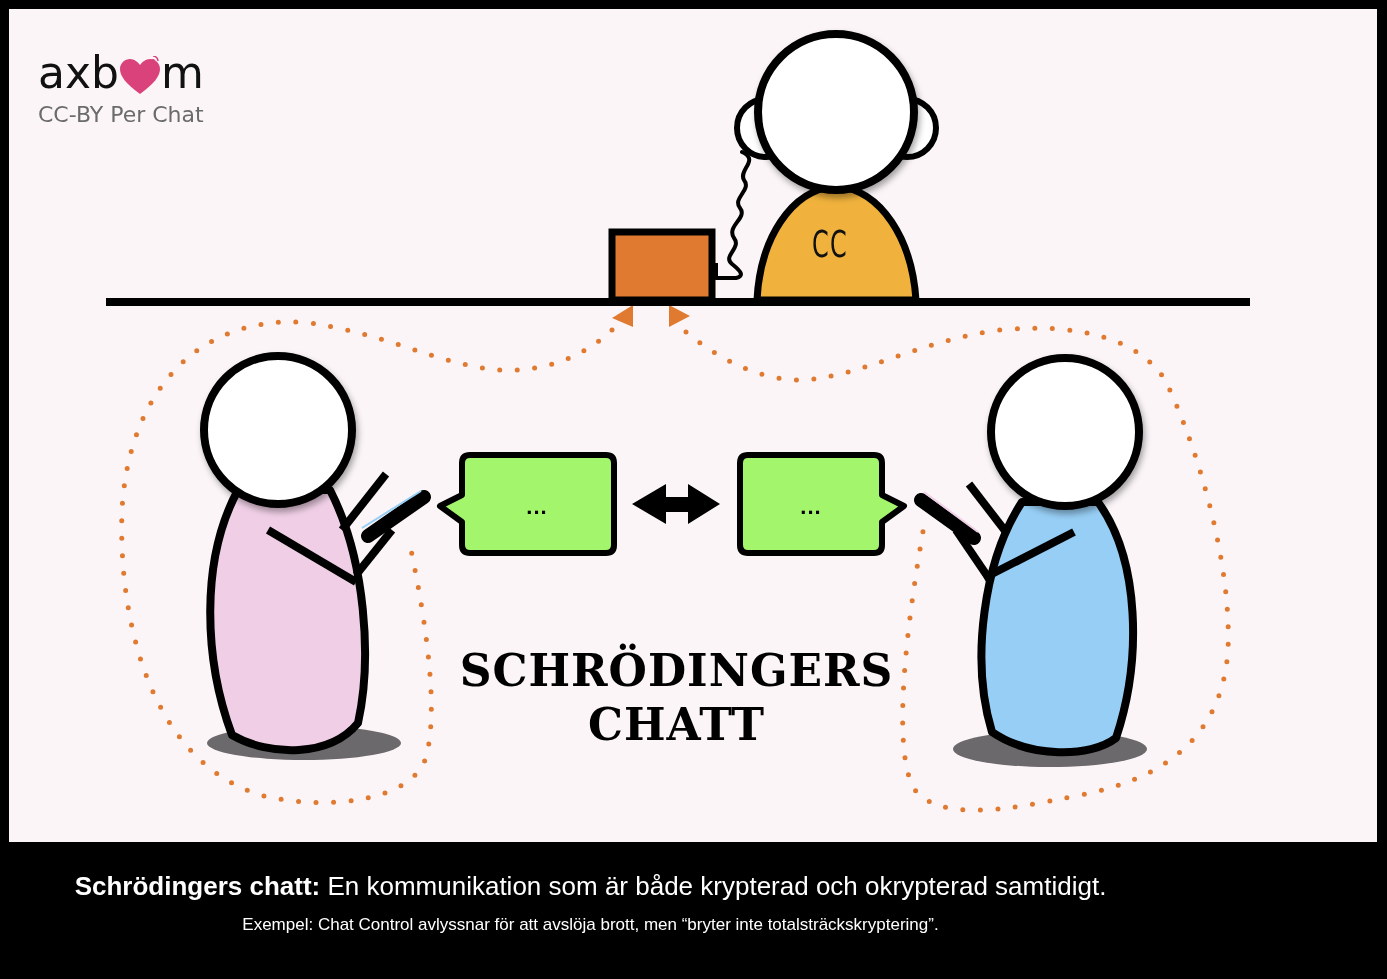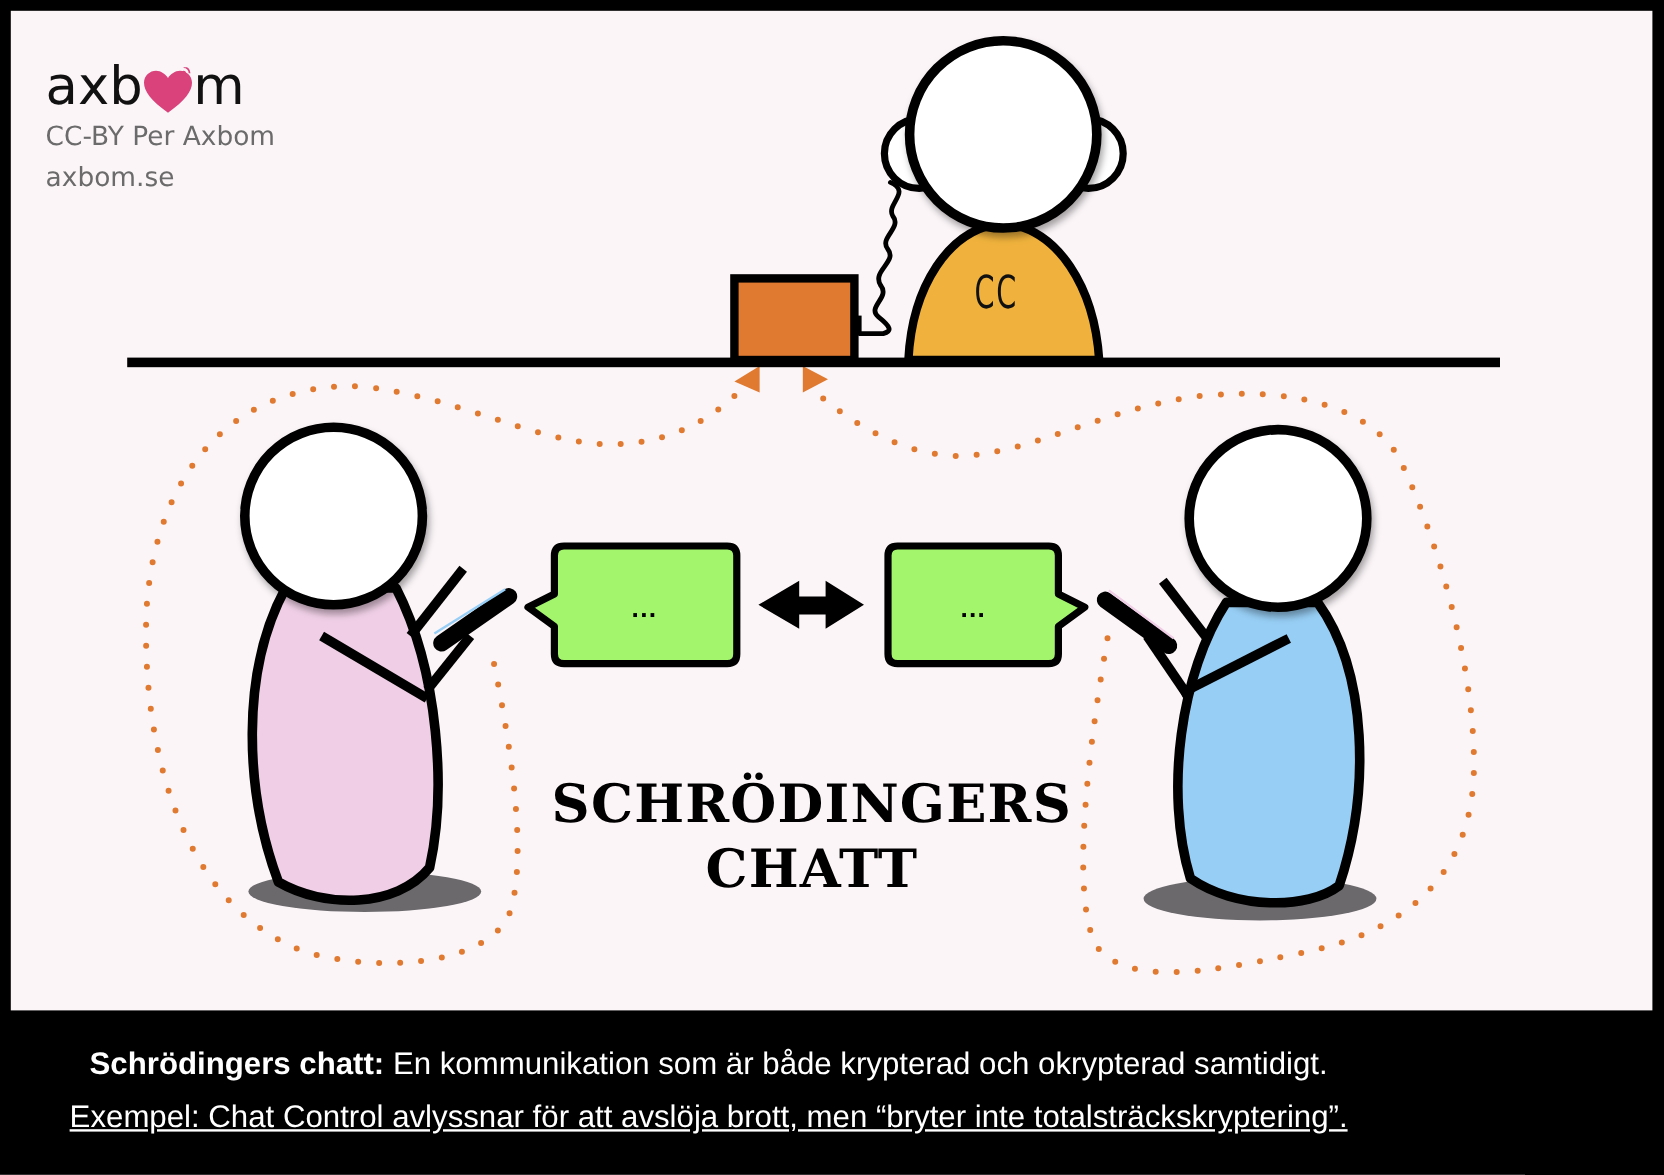--- a/index.html
+++ b/index.html
@@ -9,21 +9,21 @@
   .brand { position: absolute; left: 38px; top: 48px; }
   .brand-logo { font-family: "DejaVu Sans", sans-serif; font-size: 44px; color: #111; letter-spacing: 0px; line-height: 50px; display: flex; align-items: center; }
   .brand-logo .heart { display: inline-block; width: 44px; height: 40px; margin: 0 -1px; position: relative; top: 3px; }
   .brand-line { font-family: "DejaVu Sans", sans-serif; color: #6b6b6b; font-size: 22px; line-height: 34px; }
   .title { position: absolute; left: 0; width: 1387px; text-align: center; font-family: "DejaVu Serif", serif; font-weight: bold; color: #000; font-size: 44px; line-height: 54px; letter-spacing: 1px; }
   .title-1 { top: 644px; left: -17px; }
   .title-2 { top: 698px; left: -17px; }
   .caption { position: absolute; left: 0; width: 1181px; text-align: center; color: #fff; }
   .cap-1 { top: 871px; font-size: 26px; }
   .cap-1 b { font-weight: bold; }
-  .cap-2 { top: 915px; font-size: 26px; text-decoration: underline; }
+  .cap-2 { top: 915px; font-size: 17px; }
   .cc-label { position: absolute; left: 812px; top: 222px; font-family: "DejaVu Sans Condensed", "DejaVu Sans", sans-serif; font-size: 38px; color: #111; transform: scaleX(0.7); transform-origin: left top; letter-spacing: 2px; }
   .bubble-text { position: absolute; font-size: 22px; font-weight: bold; color: #000; width: 60px; text-align: center; letter-spacing: 1px; }
 </style>
 </head>
 <body>
 
 <div class="panel"></div>
 
 <svg class="art" width="1387" height="979" viewBox="0 0 1387 979">
   <defs>
@@ -88,22 +88,21 @@
 <div class="brand">
   <div class="brand-logo">
     <span>axb</span>
       <span class="heart"><svg width="44" height="40" viewBox="0 0 44 40">
           <path d="M22,38 C8,28 2,20 2,13 C2,7 7,3 12,3 C16,3 20,6 22,9 C24,6 28,3 32,3 C37,3 42,7 42,13 C42,20 36,28 22,38 Z" fill="#D9427A"></path>
           <circle cx="35" cy="5" r="2" fill="#D9427A"></circle>
           <path d="M35,0 A5,5 0 0 1 40,5" fill="none" stroke="#D9427A" stroke-width="1.5"></path>
         </svg></span>
       <span>m</span>
   </div>
-  <div class="brand-line">CC-BY Per Axbom</div>
-  <div class="brand-line">axbom.se</div>
+  <div class="brand-line">CC-BY Per Chat</div>
 </div>
 
 <div class="cc-label">CC</div>
 
 <div class="bubble-text" style="left:507px; top:494px;">...</div>
 <div class="bubble-text" style="left:781px; top:494px;">...</div>
 
 <div class="title title-1">SCHRÖDINGERS</div>
 <div class="title title-2">CHATT</div>
 

